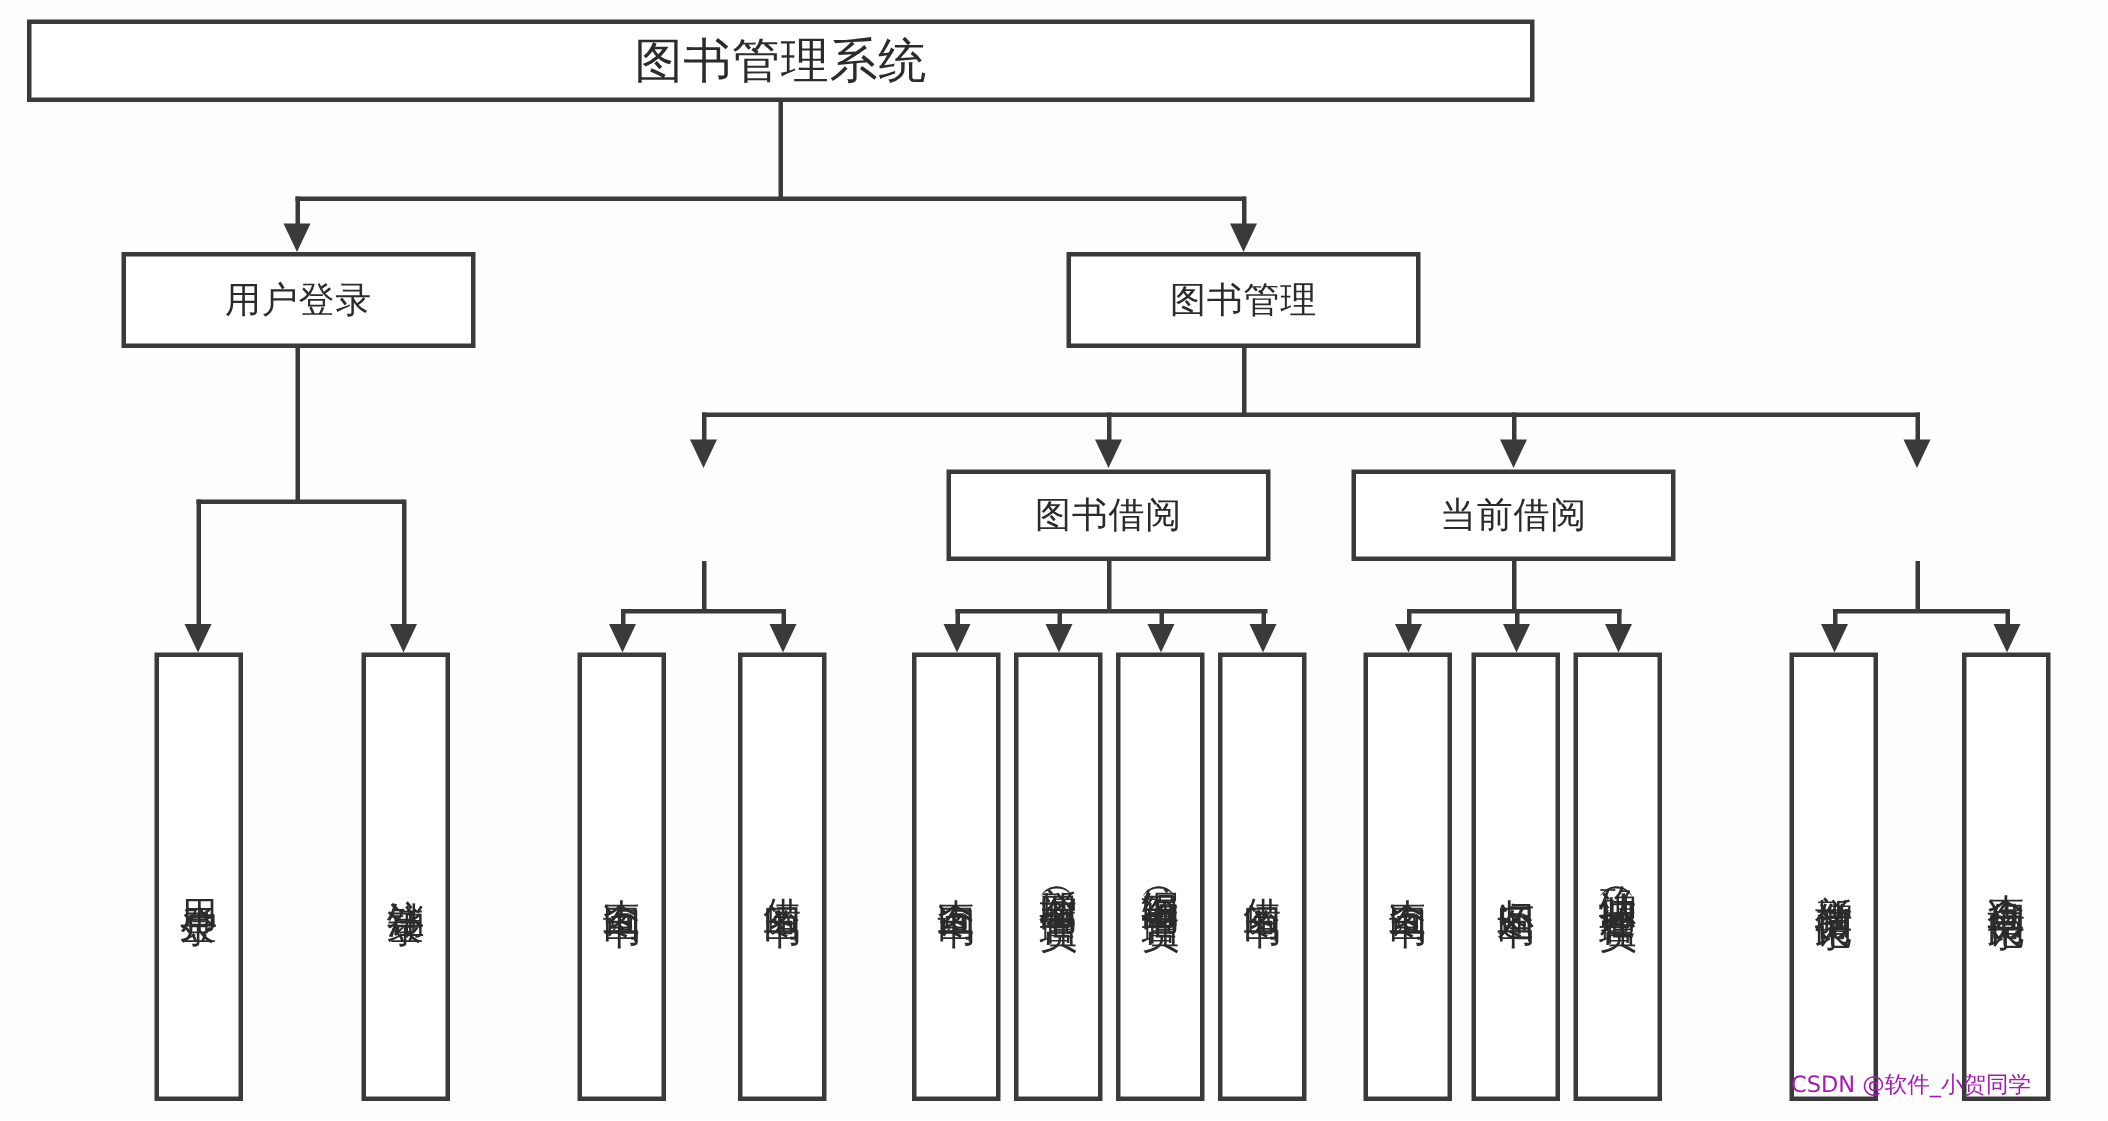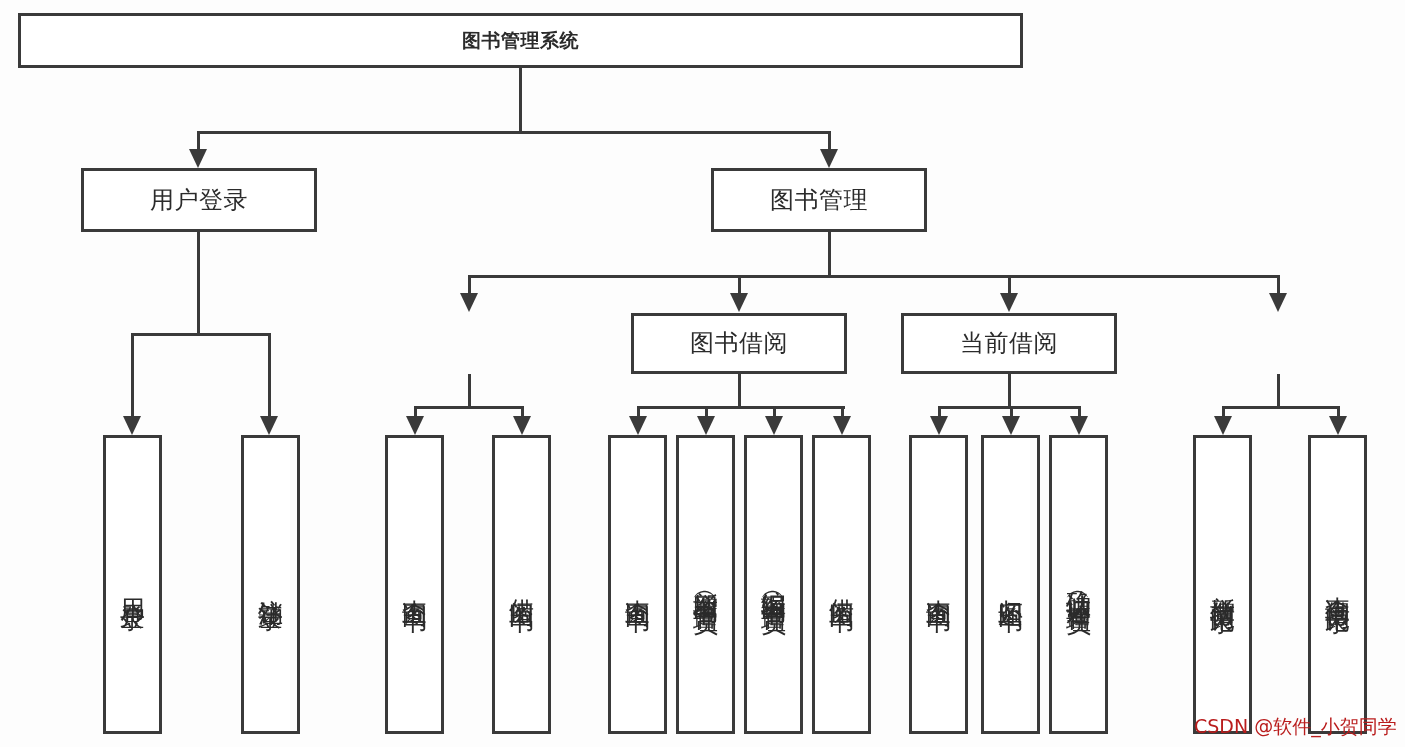--- a/index.html
+++ b/index.html
@@ -33,22 +33,21 @@
     text-align: center;
     line-height: 1.18;
     white-space: nowrap;
   }
   
   .node.horiz .label {
     font-size: 24px;
     letter-spacing: 0.5px;
   }
   .node.root .label {
-    font-size: 19px;
-    font-weight: bold;
+    font-size: 32px;
   }
   
   .node.vert {
     align-items: center;
     justify-content: center;
   }
   .node.vert .label {
     writing-mode: vertical-rl;
     text-orientation: upright;
     font-size: 25px;
@@ -72,22 +71,22 @@
     position: absolute;
     width: 0;
     height: 0;
     border-left: 9px solid transparent;
     border-right: 9px solid transparent;
     border-top: 19px solid #3a3a3a;
   }
   
   #watermark {
     position: absolute;
-    color: #b91c1c;
-    font-size: 19px;
+    color: #a21caf;
+    font-size: 15px;
     white-space: nowrap;
     user-select: none;
   }
 </style>
 </head>
 <body>
 
 <div id="canvas">
 
   <div class="node root horiz" style="left:18px; top:13px; width:1005px; height:55px;">
@@ -99,21 +98,21 @@
   <div class="hline" style="left:197px; top:131px; width:633px;"></div>
 
   <div class="vline" style="left:197px; top:131px; height:20px;"></div>
   <div class="arrow" style="left:189px; top:149px;"></div>
   <div class="vline" style="left:828px; top:131px; height:20px;"></div>
   <div class="arrow" style="left:820px; top:149px;"></div>
 
   <div class="node horiz" style="left:81px; top:168px; width:236px; height:64px;">
     <span class="label">用户登录</span>
   </div>
-  <div class="node horiz" style="left:711px; top:168px; width:216px; height:64px;">
+  <div class="node horiz" style="left:711px; top:168px; width:236px; height:64px;">
     <span class="label">图书管理</span>
   </div>
 
   <div class="vline" style="left:197px; top:232px; height:103px;"></div>
   <div class="hline" style="left:131px; top:333px; width:138px;"></div>
   <div class="vline" style="left:131px; top:333px; height:85px;"></div>
   <div class="arrow" style="left:123px; top:416px;"></div>
   <div class="vline" style="left:268px; top:333px; height:85px;"></div>
   <div class="arrow" style="left:260px; top:416px;"></div>
 

